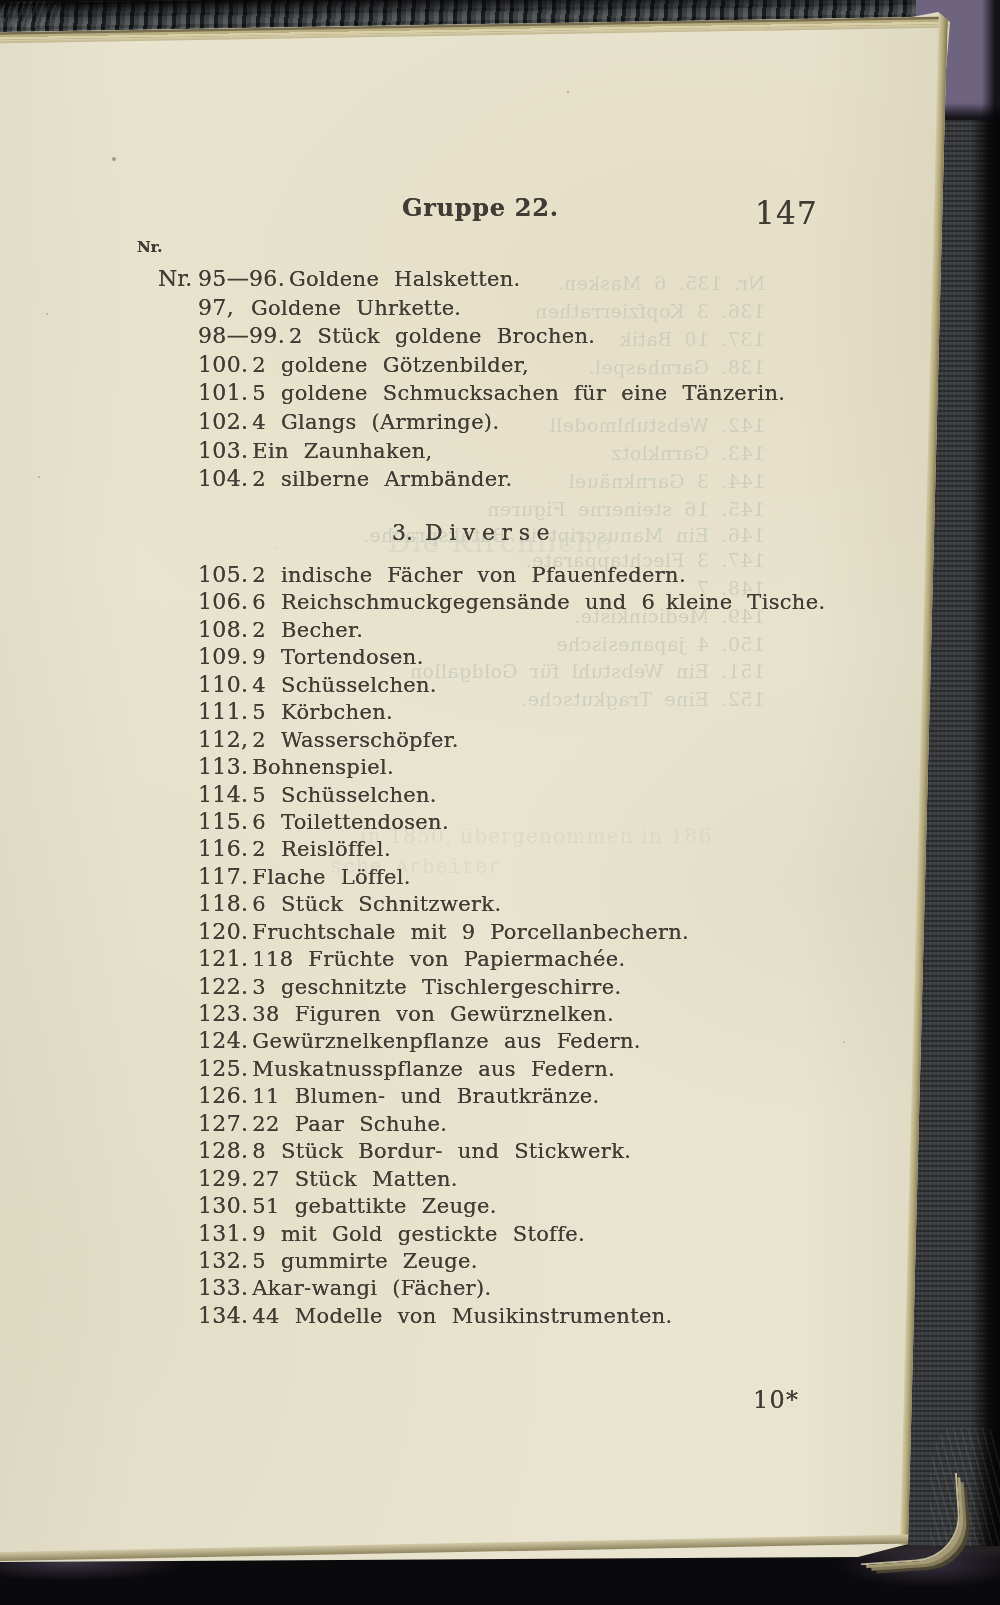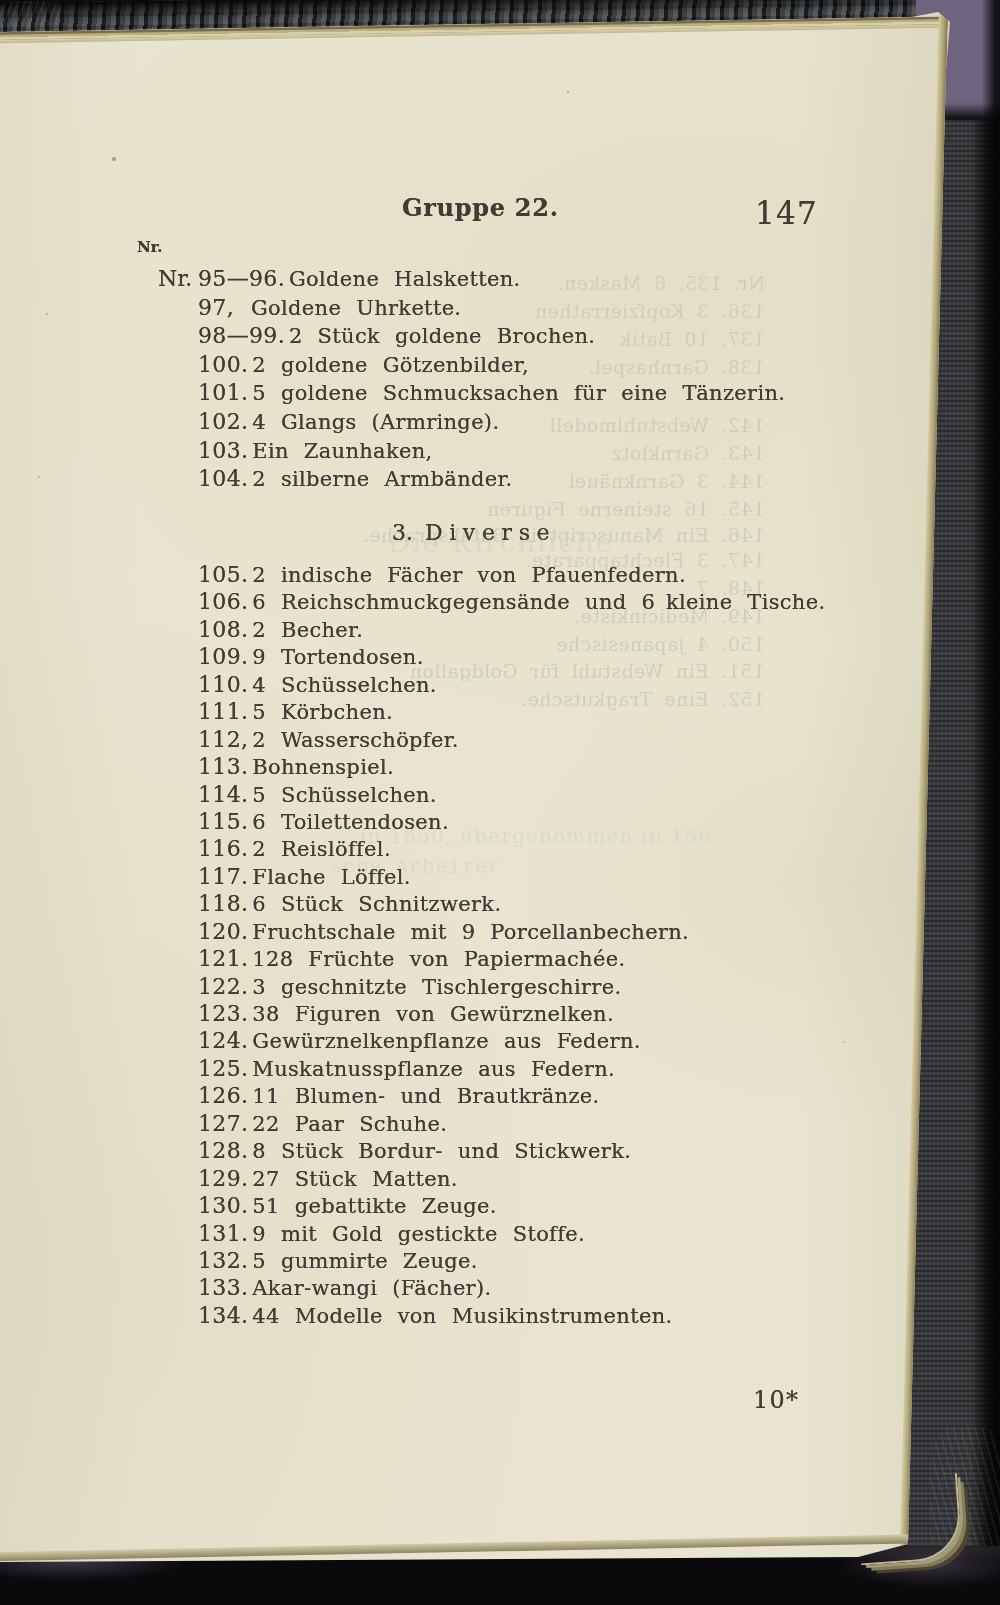--- a/index.html
+++ b/index.html
@@ -345,21 +345,21 @@
 
         <div class="row">
           <span class="prefix"></span>
           <span class="no">120.</span>
           <span class="desc">Fruchtschale mit 9 Porcellanbechern.</span>
         </div>
 
         <div class="row">
           <span class="prefix"></span>
           <span class="no">121.</span>
-          <span class="desc">128 Früchte von Papiermachée.</span>
+          <span class="desc">118 Früchte von Papiermachée.</span>
         </div>
 
         <div class="row">
           <span class="prefix"></span>
           <span class="no">122.</span>
           <span class="desc">3 geschnitzte Tischlergeschirre.</span>
         </div>
 
         <div class="row">
           <span class="prefix"></span>

